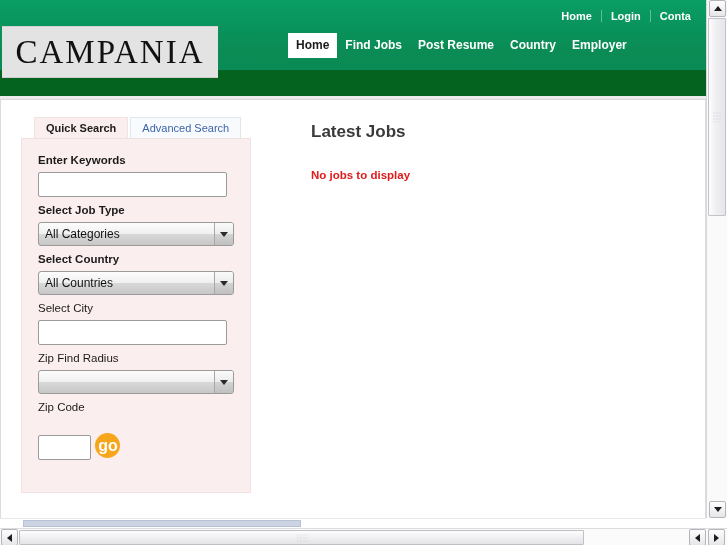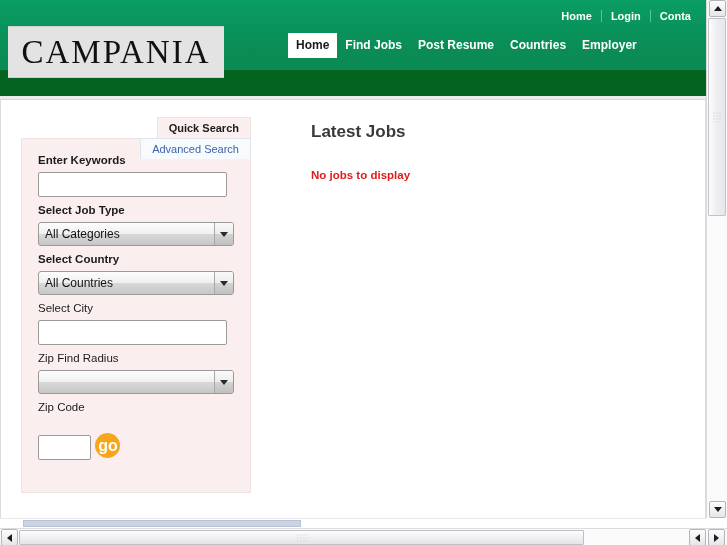--- a/index.html
+++ b/index.html
@@ -70,21 +70,21 @@
   }
   .top-nav .sep {
     width: 1px;
     height: 12px;
     background: #5fbf8e;
   }
 
   
   .logo-box {
     position: absolute;
-    left: 8px; top: 26px;
+    left: 2px; top: 26px;
     width: 216px;
     height: 52px;
     background: #e3e3e3;
     border-top: 1px solid #d3d3d3;
     border-bottom: 1px solid #cfcfcf;
     display: flex;
     align-items: center;
     justify-content: center;
     z-index: 4;
   }
@@ -143,21 +143,20 @@
     position: absolute;
     left: 20px;
     top: 17px;
     width: 230px;
   }
   .tabs {
     display: flex;
     align-items: flex-end;
     height: 21px;
     margin-left: 13px;
-    flex-direction: column;
   }
   .tab {
     height: 21px;
     line-height: 20px;
     padding: 0 11px;
     font-size: 11px;
     text-align: center;
     border: 1px solid #e8d9d9;
     border-bottom: none;
     cursor: pointer;
@@ -429,21 +428,21 @@
       </div>
 
       <div class="logo-box">
         <span class="logo-text">CAMPANIA</span>
       </div>
 
       <div class="main-nav">
         <a href="#" class="active">Home</a>
         <a href="#">Find Jobs</a>
         <a href="#">Post Resume</a>
-        <a href="#">Countries</a>
+        <a href="#">Country</a>
         <a href="#">Employer</a>
 
       </div>
     </div>
 
     <div class="gray-strip"></div>
 
     <div class="page-body">
 
       <div class="search-panel">

